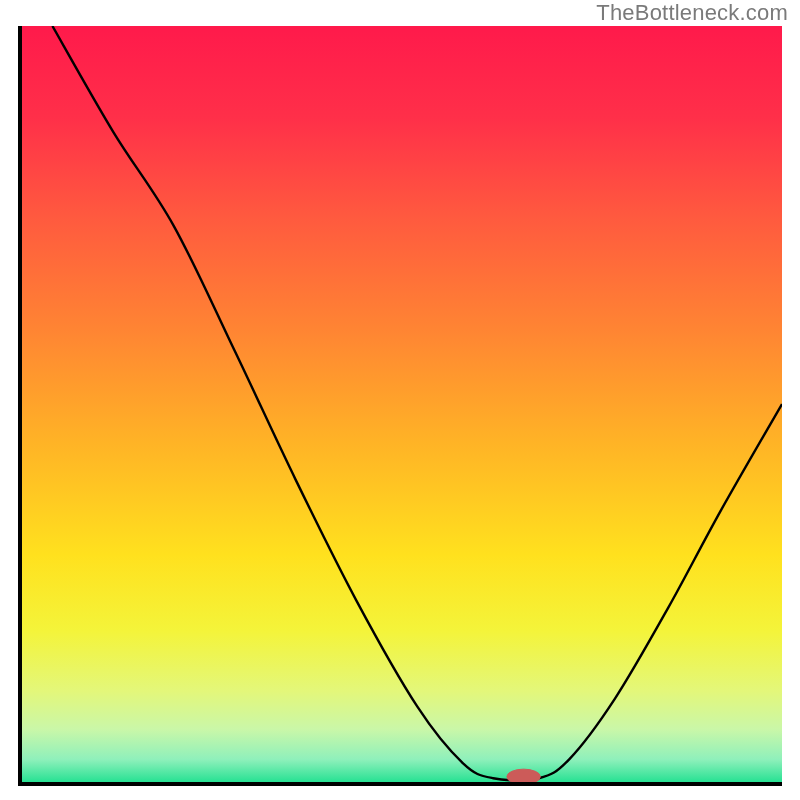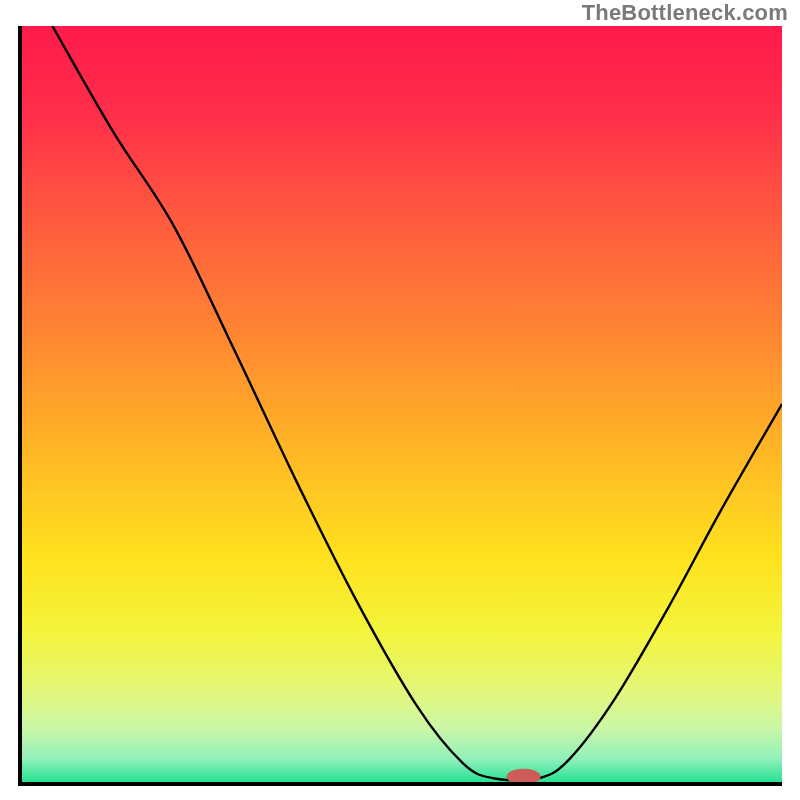--- a/index.html
+++ b/index.html
@@ -13,21 +13,21 @@
   .container {
     position: relative;
     width: 800px;
     height: 800px;
   }
   .watermark {
     position: absolute;
     top: 0px;
     right: 12px;
     font-size: 22px;
-    font-weight: bold;
+    font-weight: normal;
     color: #7a7a7a;
     letter-spacing: 0.2px;
   }
   .plot {
     position: absolute;
     left: 18px;
     top: 26px;
     width: 764px;
     height: 760px;
     border-left: 4px solid #000;

